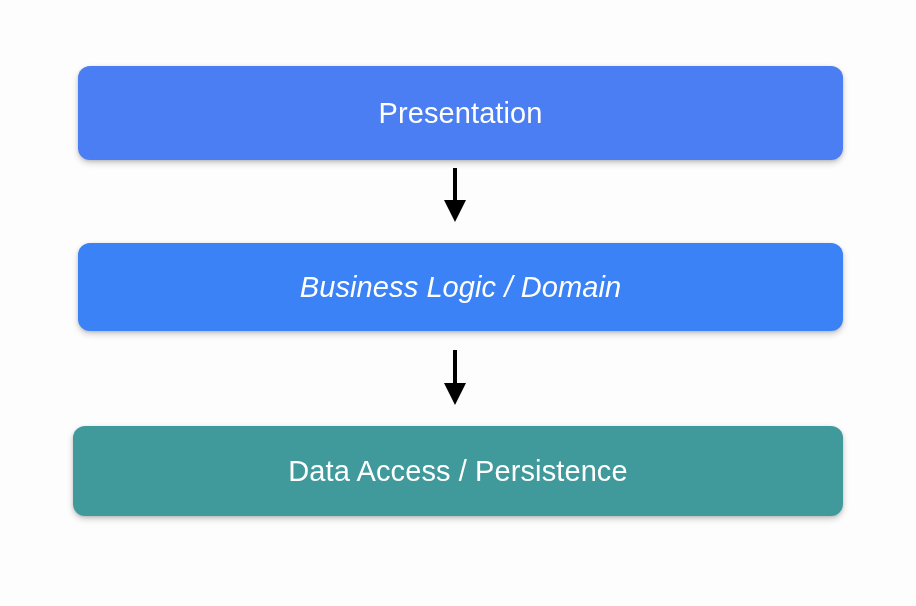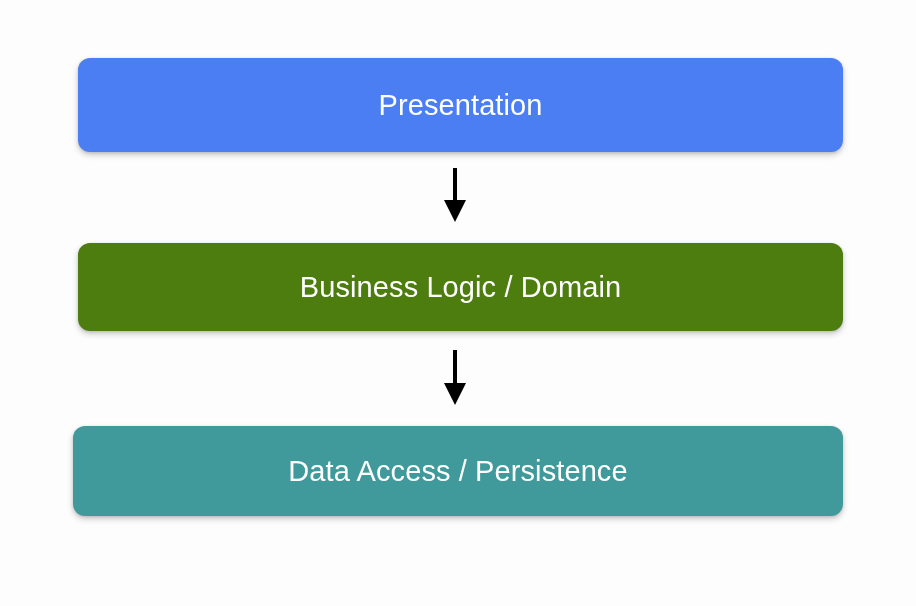--- a/index.html
+++ b/index.html
@@ -37,21 +37,21 @@
     font-weight: 400;
     letter-spacing: 0.1px;
     line-height: 1;
     white-space: nowrap;
     font-family: "Liberation Sans", sans-serif;
   }
 
   
   #box-presentation {
     left: 78px;
-    top: 58px;
+    top: 66px;
     width: 765px;
     height: 94px;
   }
 
   
   #box-business-logic {
     left: 78px;
     top: 243px;
     width: 765px;
     height: 88px;
@@ -83,21 +83,21 @@
     <span class="layer-label" style="color: rgb(255, 255, 255);">Presentation</span>
   </div>
 
   <svg class="connector" viewBox="0 0 916 606" xmlns="http://www.w3.org/2000/svg">
     <g>
       <line x1="455" y1="168" x2="455" y2="202" stroke="#000000" stroke-width="3.2" shape-rendering="crispEdges"></line>
       <polygon points="444,200 466,200 455,222" fill="#000000"></polygon>
     </g>
   </svg>
 
-  <div class="layer-box" id="box-business-logic" style="background-color: #4d7c0f;">
+  <div class="layer-box" id="box-business-logic" style="background-color: #3b82f6; font-style: italic;">
     <span class="layer-label" style="color: rgb(255, 255, 255);">Business Logic / Domain</span>
   </div>
 
   <svg class="connector" viewBox="0 0 916 606" xmlns="http://www.w3.org/2000/svg">
     <g>
       <line x1="455" y1="350" x2="455" y2="385" stroke="#000000" stroke-width="3.2" shape-rendering="crispEdges"></line>
       <polygon points="444,383 466,383 455,405" fill="#000000"></polygon>
     </g>
   </svg>
 

